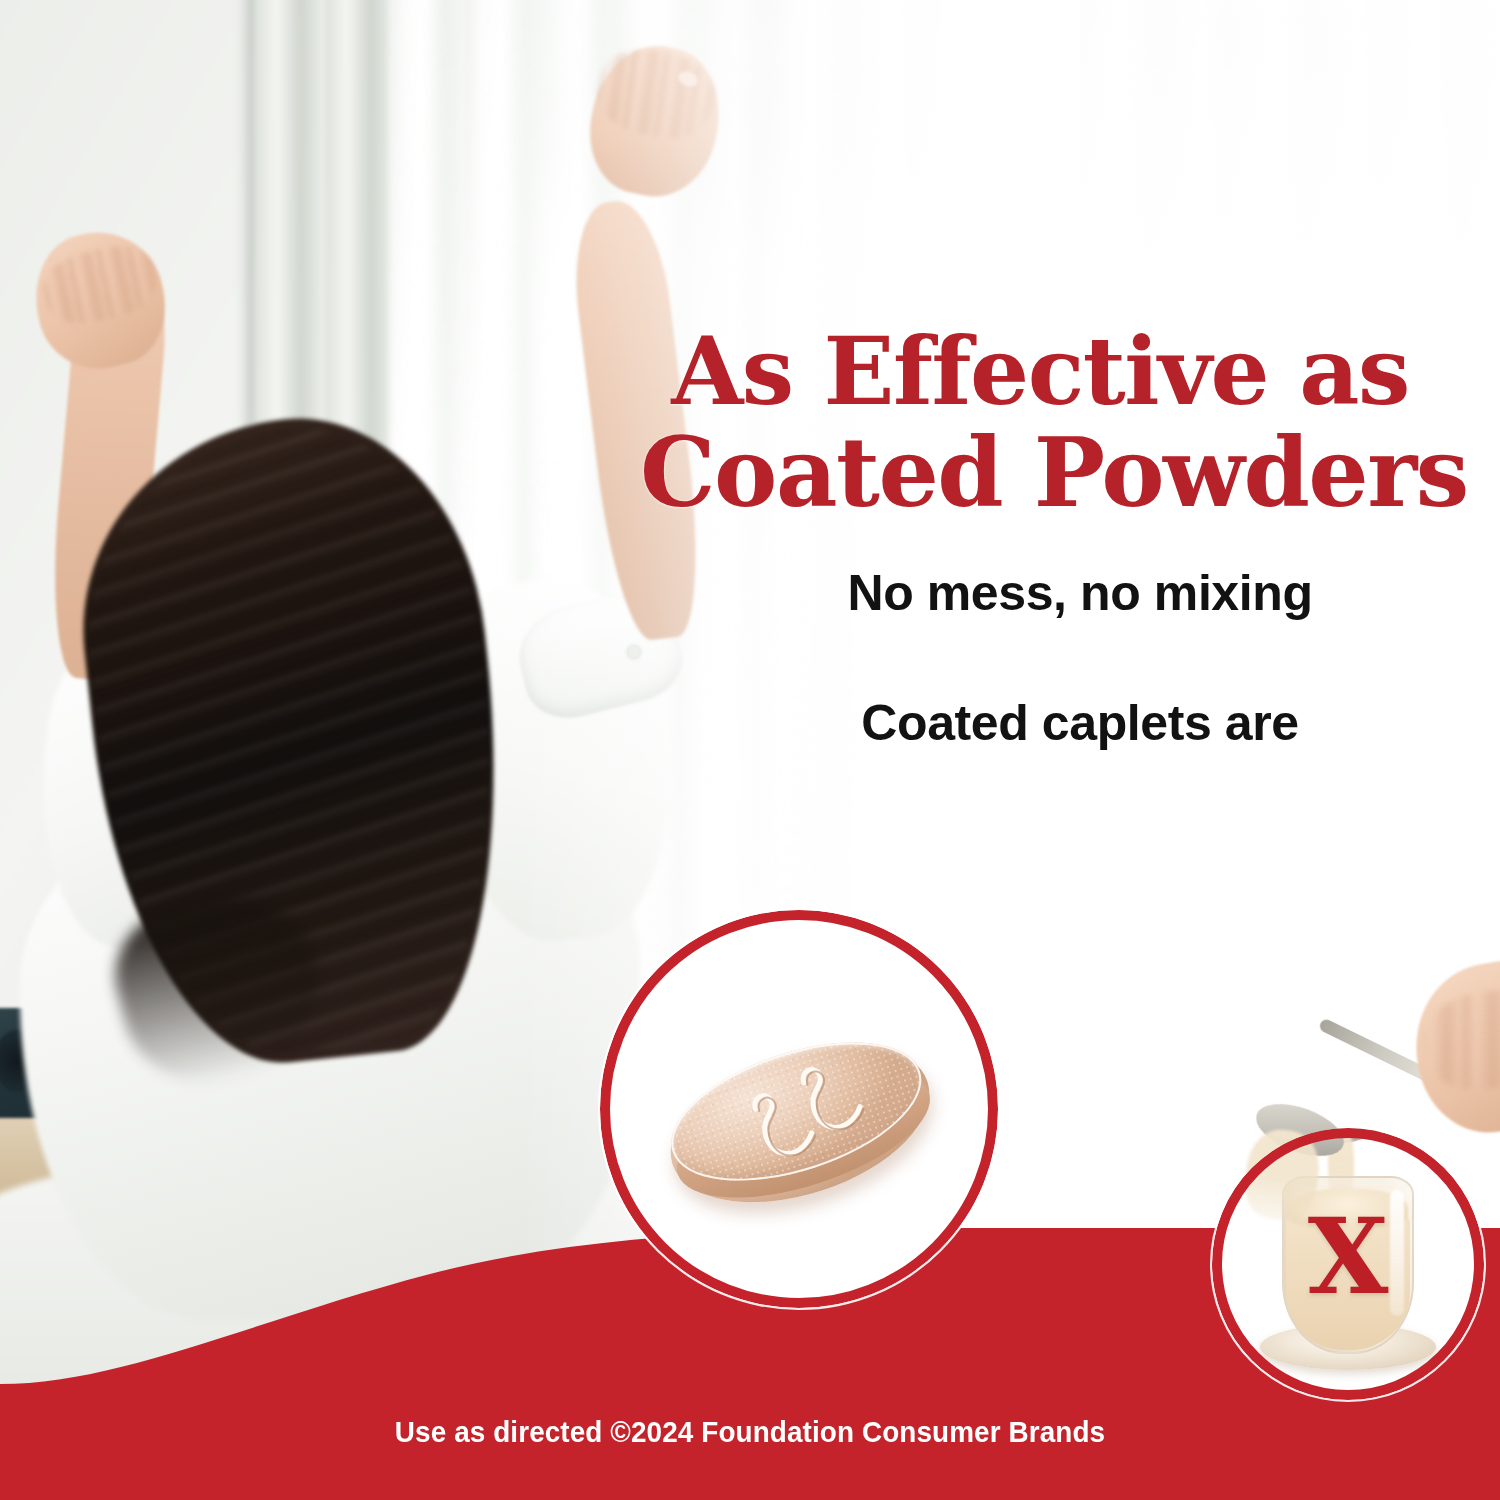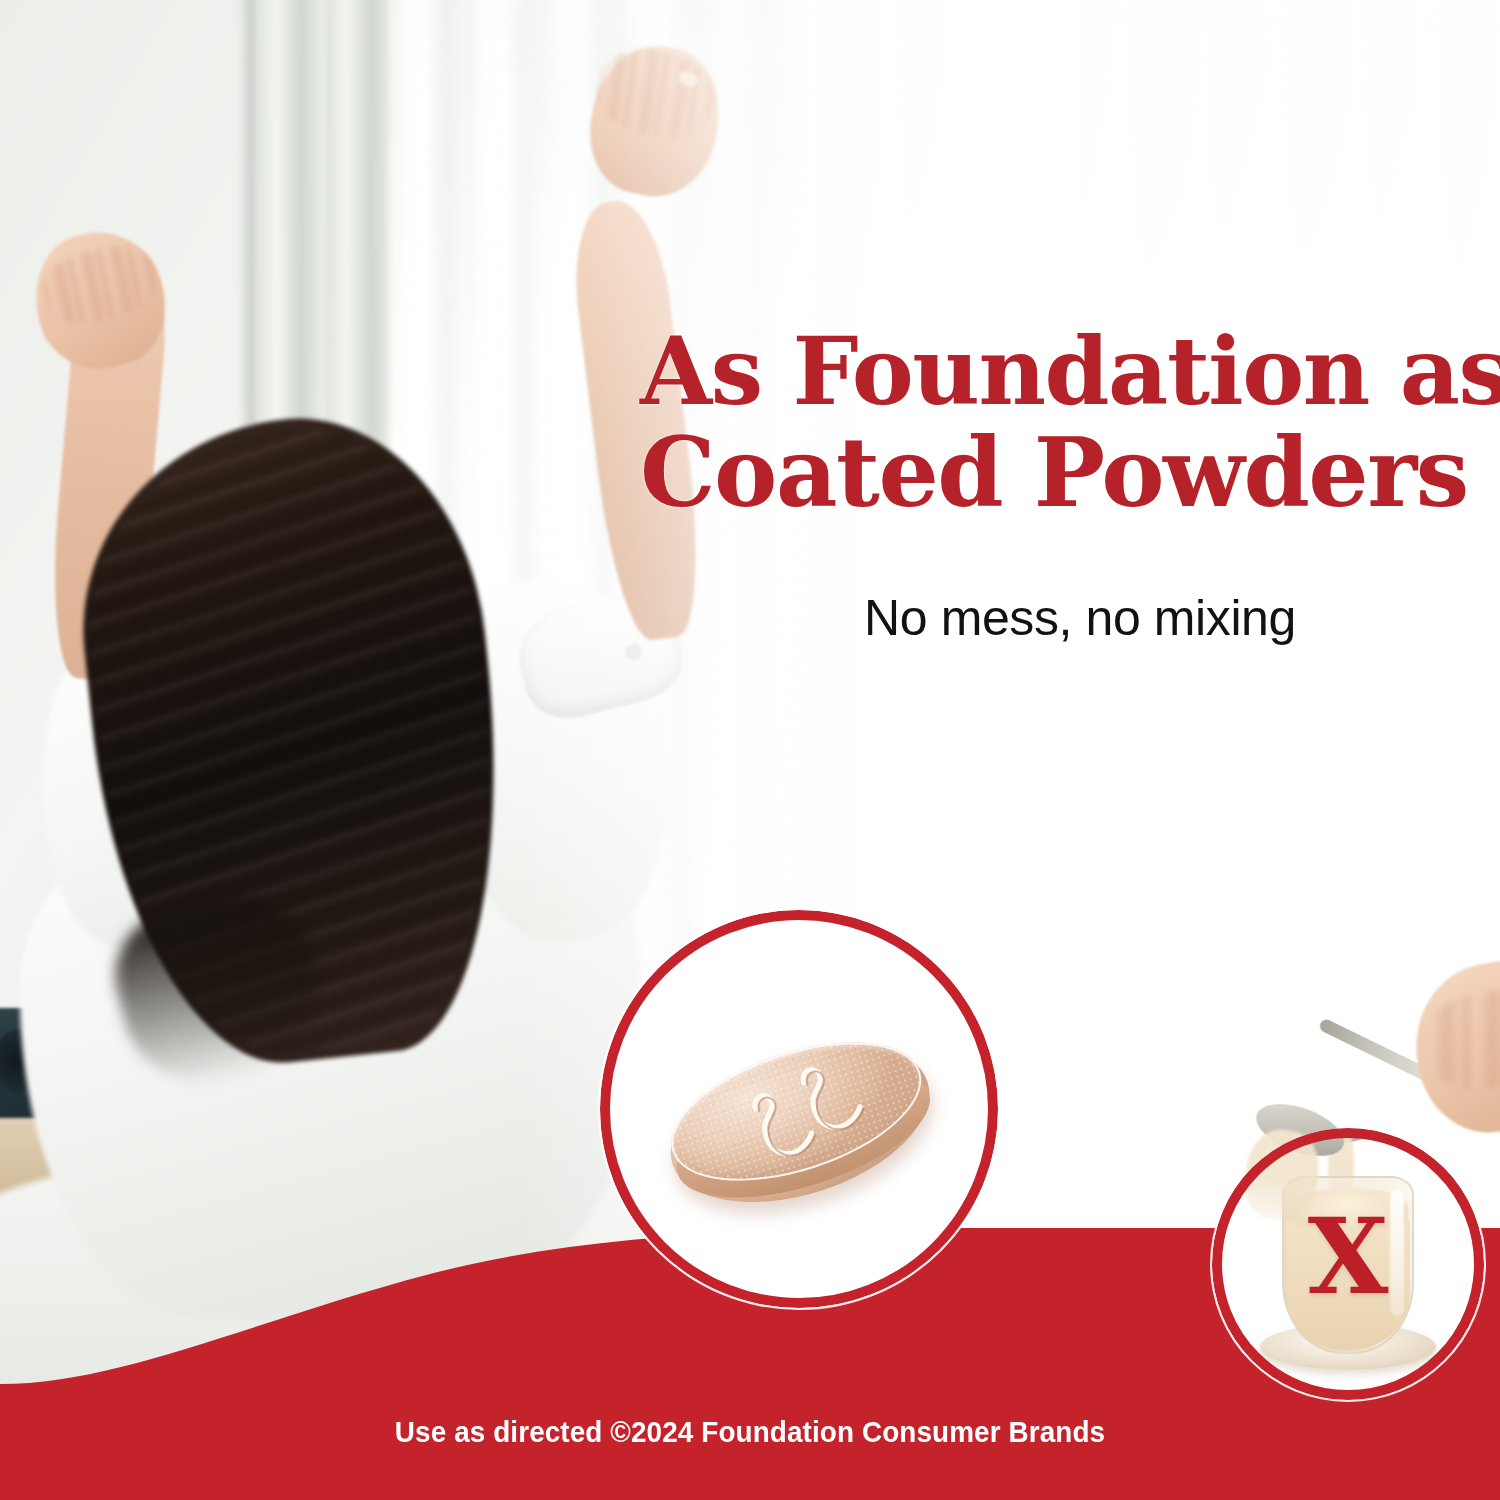--- a/index.html
+++ b/index.html
@@ -277,24 +277,24 @@
     font-size:93px;
     line-height:1.07;
     letter-spacing:-1.5px;
     color:#b5222a;
     text-shadow:0 0 2px rgba(255,255,255,.85), 0 1px 2px rgba(255,255,255,.6);
   }
   .headline .hl-line { display:block; white-space:nowrap; }
   .headline .hl2 { font-size:95px; }
 
   .benefits {
-    position:absolute; left:700px; top:590px; width:760px;
+    position:absolute; left:700px; top:565px; width:760px;
     text-align:center;
     font-family:"Liberation Sans", sans-serif;
-    font-weight:400;
+    font-weight:700;
     color:#121212;
   }
   .benefit {
     font-size:50px;
     line-height:1.12;
     letter-spacing:-0.4px;
     text-shadow:0 0 2px rgba(255,255,255,.8);
   }
   .benefit.b1 { margin-bottom:74px; }
   .benefit.b2 { margin-bottom:74px; }
@@ -530,30 +530,30 @@
     <div class="right-clean"></div>
   </div>
 
   <div class="red-band">
     <svg viewBox="0 0 1500 330" preserveAspectRatio="none" aria-hidden="true">
       <path d="M0 330 L0 214 C 120 214, 255 150, 430 104 C 620 54, 860 58, 1080 58 L1500 58 L1500 330 Z" fill="#c4232b"></path>
     </svg>
   </div>
 
   <div class="headline">
-    <span class="hl-line hl1">As Foundation as</span>
+    <span class="hl-line hl1">As Effective as</span>
     <span class="hl-line hl2">Coated Powders</span>
   </div>
 
   <div class="benefits">
     <div class="benefit b1">
       <span>No mess, no mixing</span>
     </div>
     <div class="benefit b2">
-      <br>
+      <span>Coated caplets are</span><br>
     </div>
   </div>
 
   <div class="callout" id="callout-caplet">
     <div class="caplet-stage">
       <div class="caplet">
         <div class="caplet-body"></div>
         <div class="caplet-side"></div>
         <div class="caplet-top"></div>
         <div class="caplet-speckle"></div>

